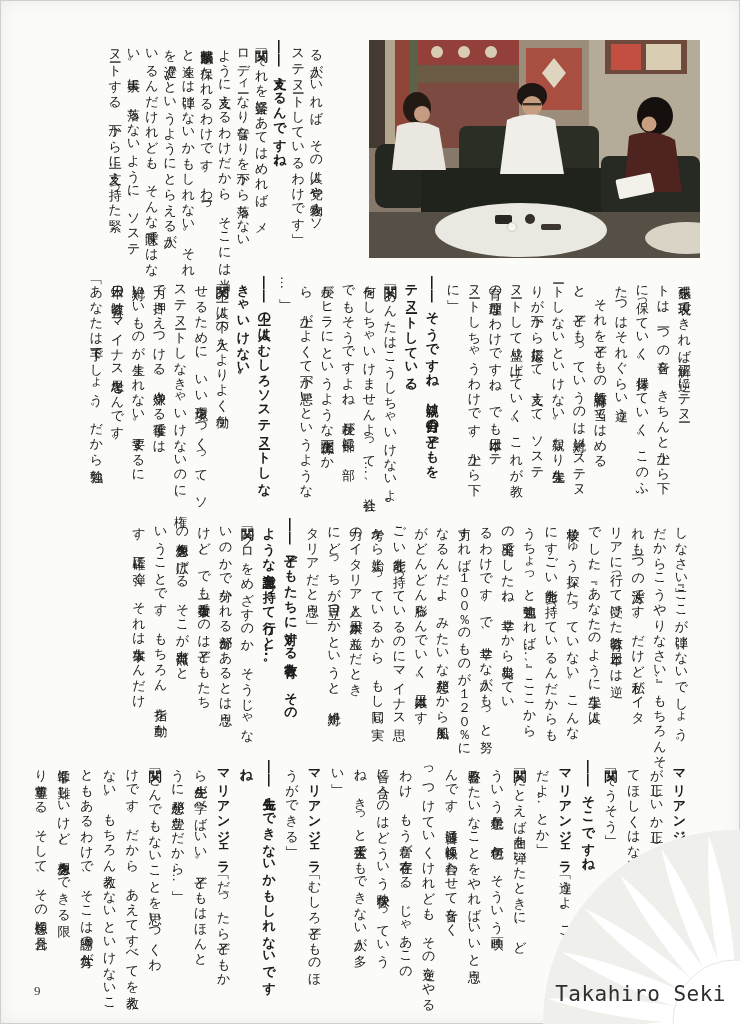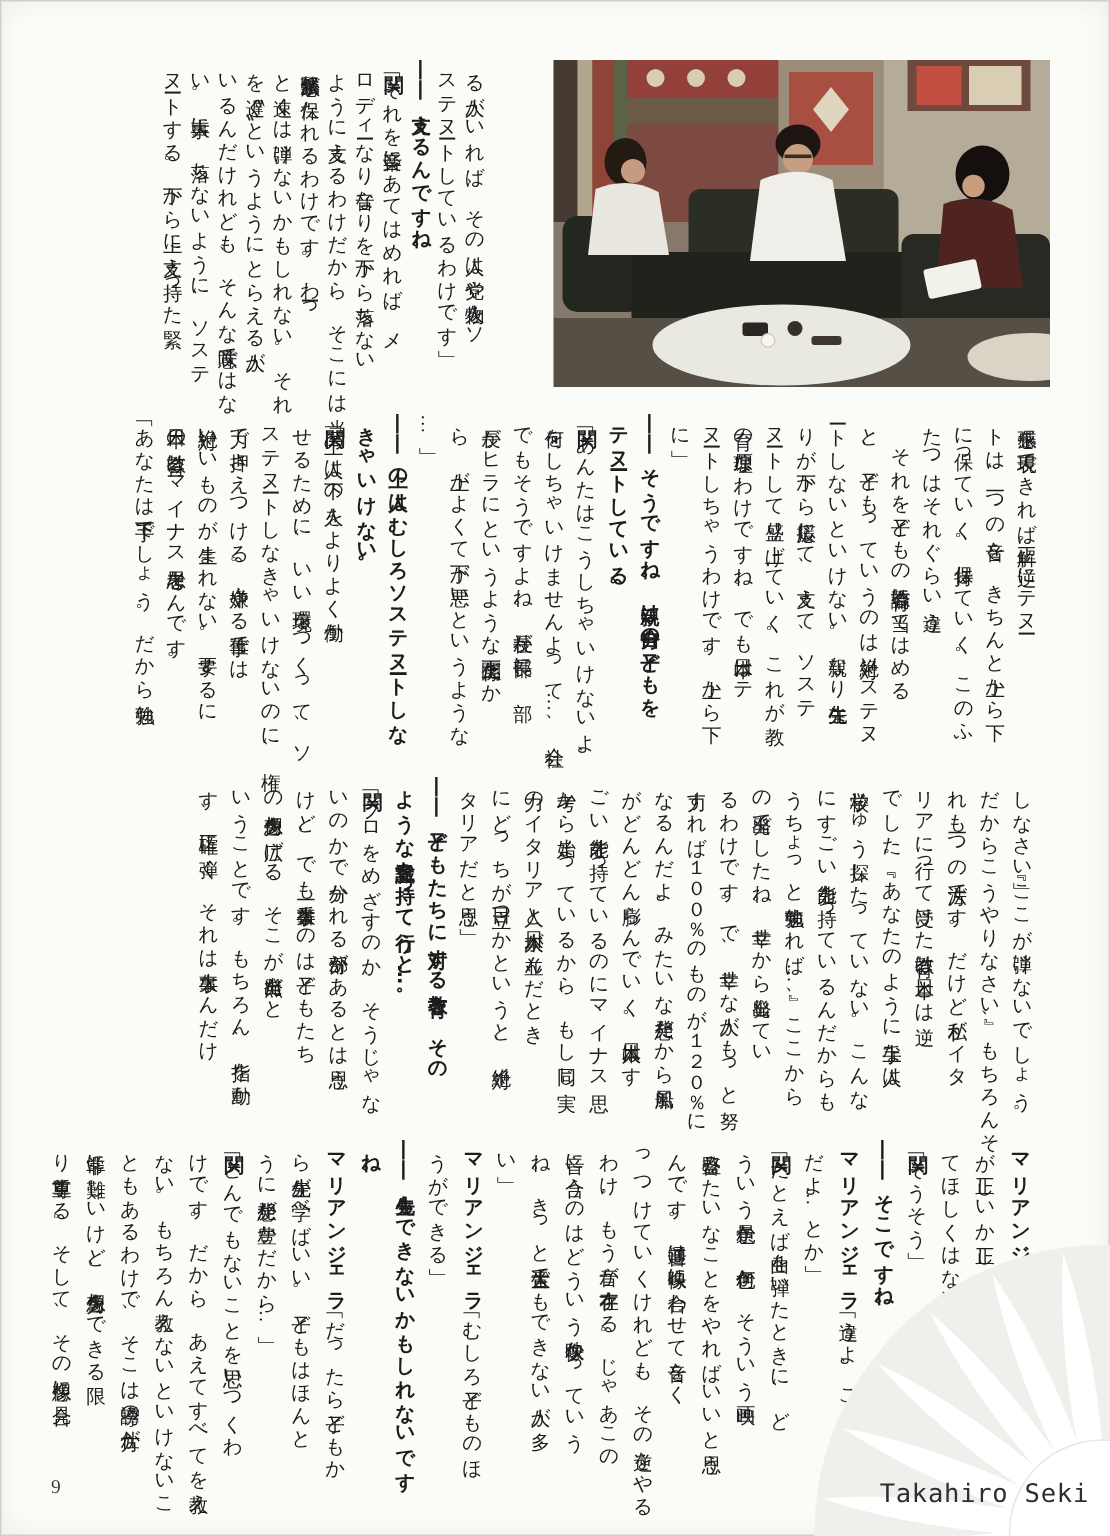--- a/index.html
+++ b/index.html
@@ -32,21 +32,21 @@
     position:absolute;left:369px;top:40px;width:331px;height:218px;
     background:#86796b;overflow:hidden;
   }
   .photo svg{display:block;width:100%;height:100%;}
   .flower{
     position:absolute;right:0;bottom:0;width:250px;height:210px;pointer-events:none;
   }
   .credit{
     position:absolute;right:14px;bottom:18px;
     font-family:"DejaVu Sans Mono","Liberation Mono",monospace;
-    font-size:17px;font-weight:500;color:#2e2e2e;letter-spacing:.5px;
+    font-size:21px;font-weight:500;color:#2e2e2e;letter-spacing:.5px;
   }
   .pageno{
     position:absolute;left:34px;bottom:25px;
     font-family:"Liberation Serif","DejaVu Serif",serif;
     font-size:13px;color:#3a3a3a;
   }
 </style>
 </head>
 <body>
 

